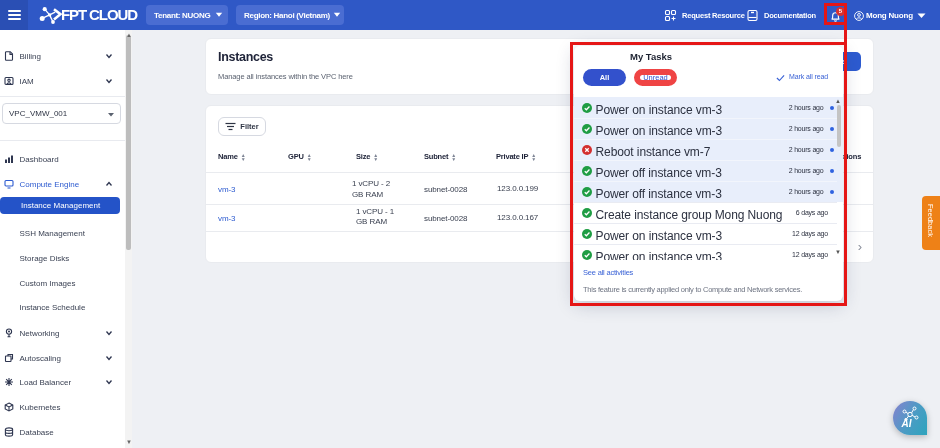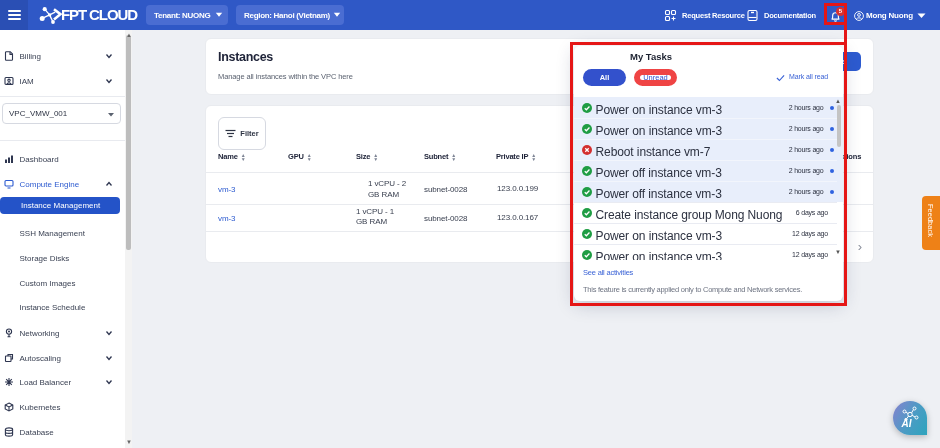--- a/index.html
+++ b/index.html
@@ -28,21 +28,21 @@
 .divider { left:0; width:125px; height:1px; background:#e8eaef; z-index:2; }
 #im-bar { left:0; top:197px; width:120px; height:17px; background:#2453c8; border-radius:4px; color:#fff; font-size:8px; display:flex; align-items:center; z-index:2; }
 #im-bar span { margin-left:21px; }
 
 
 .card { background:#fff; border:1px solid #e9ebef; border-radius:6px; }
 #card1 { left:205px; top:38px; width:669px; height:57px; }
 #card2 { left:205px; top:105px; width:669px; height:158px; }
 #title { left:218px; top:50px; font-size:12.5px; font-weight:bold; letter-spacing:-.3px; color:#20253a; }
 #subtitle { left:218px; top:72px; font-size:7.5px; letter-spacing:-.1px; color:#5b6270; }
-#filterbtn { left:218px; top:117px; width:48px; height:33px; border:1px solid #d6d9e1; border-radius:6px; background:#fff; display:flex; align-items:center; justify-content:center; gap:4px; font-size:7.5px; font-weight:bold; color:#2e3444; }
+#filterbtn { left:218px; top:117px; width:48px; height:19px; border:1px solid #d6d9e1; border-radius:6px; background:#fff; display:flex; align-items:center; justify-content:center; gap:4px; font-size:7.5px; font-weight:bold; color:#2e3444; }
 #createbtn { left:806px; top:52px; width:55px; height:19px; background:#2d5bd0; border-radius:5px; color:#fff; font-size:8px; font-weight:bold; display:flex; align-items:center; justify-content:center; z-index:1; }
 
 
 .th { top:152px; font-size:7.5px; font-weight:bold; letter-spacing:-.2px; color:#20253a; }
 .sortic { display:inline-block; vertical-align:middle; margin-left:3px; color:#7d8494; font-size:5px; line-height:4.5px; }
 .hline { left:206px; width:667px; height:1px; background:#e9ebef; }
 .td { font-size:8px; letter-spacing:-.1px; color:#3a4050; line-height:10.5px; }
 .link { color:#2d5bd0; }
 #pgnext { left:852px; top:240px; width:16px; height:14px; color:#8a8f9c; font-size:13px; text-align:center; line-height:13px; }
 
@@ -280,21 +280,21 @@
 
 <div id="table">
   <div class="abs th" style="left:218px">Name<span class="sortic">▲<br>▼</span></div>
   <div class="abs th" style="left:288px">GPU<span class="sortic">▲<br>▼</span></div>
   <div class="abs th" style="left:356px">Size<span class="sortic">▲<br>▼</span></div>
   <div class="abs th" style="left:424px">Subnet<span class="sortic">▲<br>▼</span></div>
   <div class="abs th" style="left:496px">Private IP<span class="sortic">▲<br>▼</span></div>
   <div class="abs th" style="left:835px">Actions</div>
   <div class="abs hline" style="top:172px"></div>
   <div class="abs td link" style="left:218px;top:185px">vm-3</div>
-  <div class="abs td" style="left:368px;top:179px">1 vCPU - 2<br>GB RAM</div>
+  <div class="abs td" style="left:352px;top:179px">1 vCPU - 2<br>GB RAM</div>
   <div class="abs td" style="left:424px;top:185px">subnet-0028</div>
   <div class="abs td" style="left:497px;top:184px">123.0.0.199</div>
   <div class="abs hline" style="top:204px"></div>
   <div class="abs td link" style="left:218px;top:213.5px">vm-3</div>
   <div class="abs td" style="left:356px;top:206.5px">1 vCPU - 1<br>GB RAM</div>
   <div class="abs td" style="left:424px;top:213.5px">subnet-0028</div>
   <div class="abs td" style="left:497px;top:212.5px">123.0.0.167</div>
   <div class="abs hline" style="top:231px"></div>
   <div class="abs" id="pgnext">›</div>
 </div>

